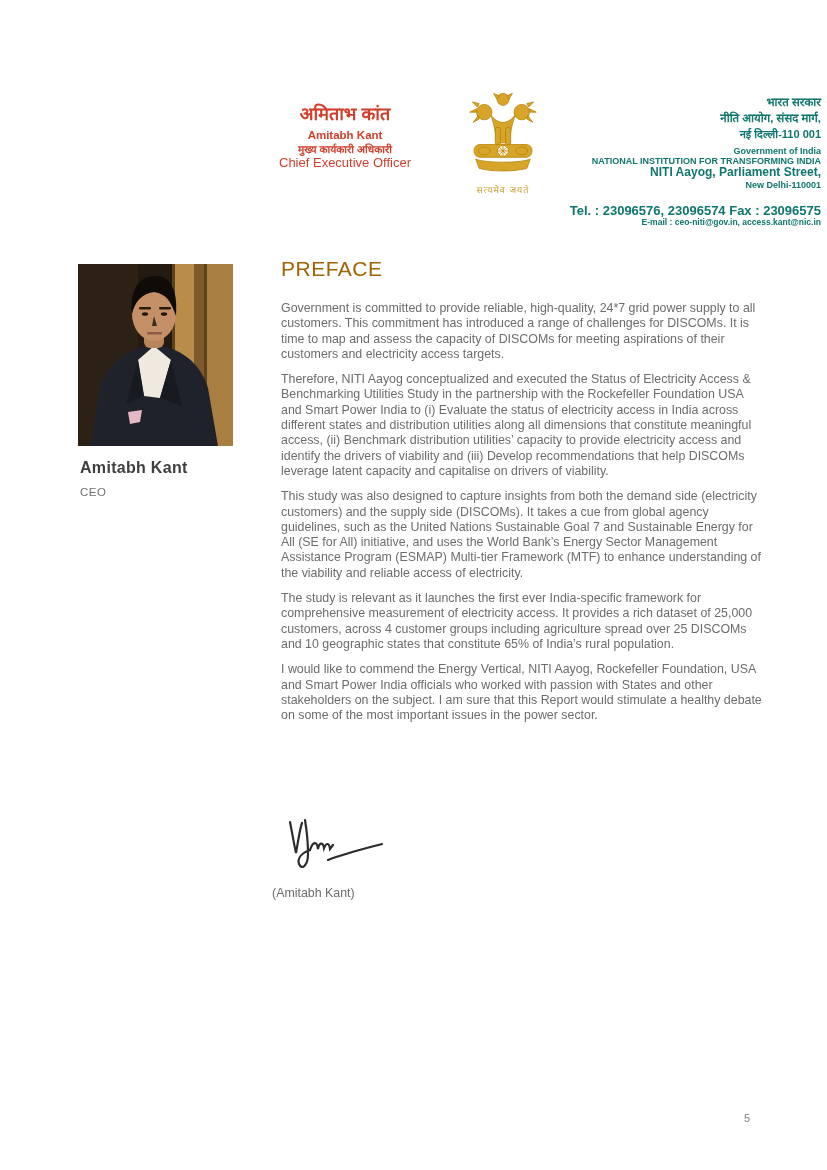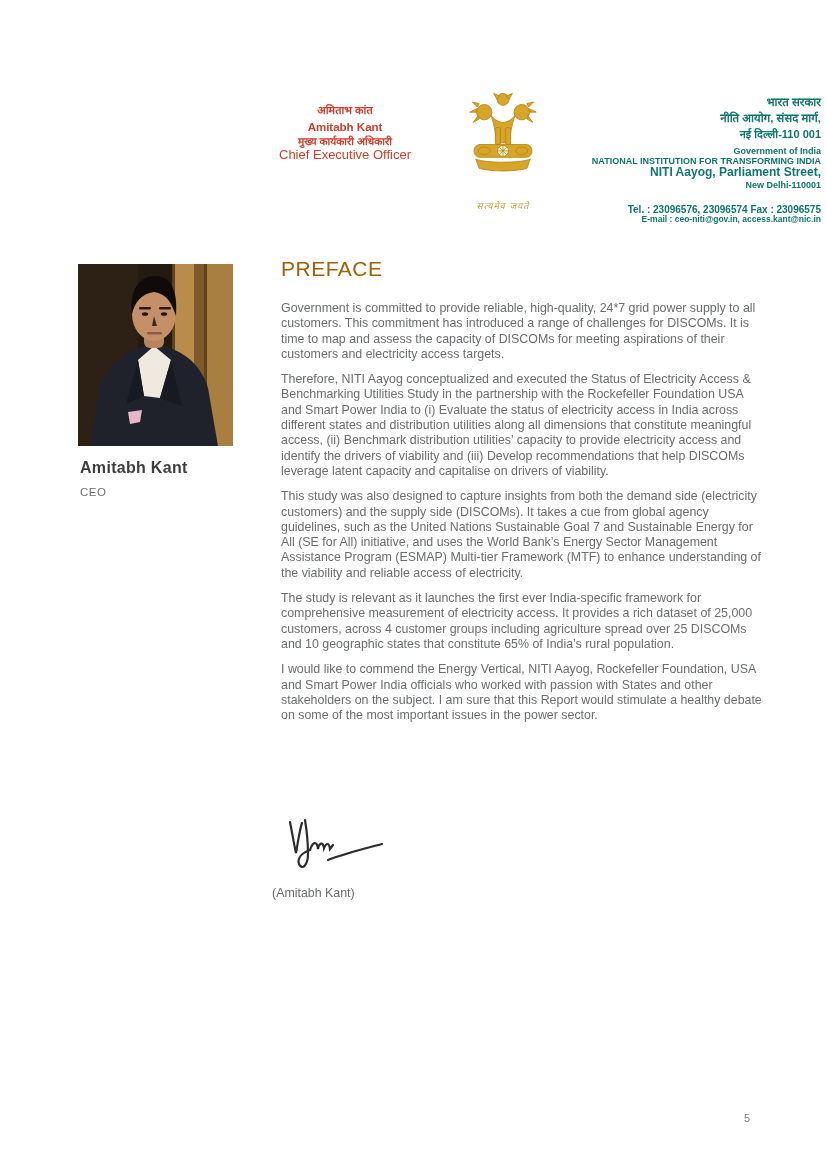--- a/index.html
+++ b/index.html
@@ -10,41 +10,41 @@
     width: 827px;
     height: 1170px;
     background: #ffffff;
     overflow: hidden;
   }
   
   .lh-left {
     position: absolute; left: 270px; top: 104px; width: 150px;
     text-align: center; color: #cf3f2b; line-height: 1.15;
   }
-  .lh-left .hi-name  { font-size: 11px; font-weight: bold; margin-bottom: 4px; }
+  .lh-left .hi-name  { font-size: 18px; font-weight: bold; margin-bottom: 4px; }
   .lh-left .en-name  { font-size: 11.5px; font-weight: bold; }
   .lh-left .hi-title { font-size: 10.5px; font-weight: bold; margin-top: 1px; }
   .lh-left .en-title { font-size: 13px; margin-top: 1px; }
 
   .emblem-wrap { position: absolute; left: 455px; top: 90px; width: 96px; text-align: center; }
   .emblem-wrap svg { display: block; margin: 0 auto; }
-  .emblem-motto { font-size: 9px; color: #c89a2e; margin-top: 17px; letter-spacing: 1px; font-style: italic; }
+  .emblem-motto { font-size: 9px; color: #c89a2e; margin-top: 1px; letter-spacing: 1px; }
 
   .lh-right {
     position: absolute; left: 555px; top: 96px; width: 266px;
     text-align: right; color: #0f766e; line-height: 1.12;
   }
   .lh-right .hi1 { font-size: 11.5px; font-weight: bold; margin-bottom: 3px; }
   .lh-right .hi2 { font-size: 11.5px; font-weight: bold; margin-bottom: 3px; }
   .lh-right .hi3 { font-size: 11px;  font-weight: bold; margin-bottom: 6px; }
   .lh-right .gov { font-size: 9px;   font-weight: bold; }
   .lh-right .org { font-size: 9px;   font-weight: bold; }
   .lh-right .ad1 { font-size: 12px;   font-weight: bold; }
   .lh-right .ad2 { font-size: 9px;   font-weight: bold; margin-bottom: 14px; }
-  .lh-right .tel { font-size: 10px; font-weight: bold; }
+  .lh-right .tel { font-size: 13px; font-weight: bold; }
   .lh-right .eml { font-size: 8.5px; font-weight: bold; }
 
   
   .photo {
     position: absolute; left: 78px; top: 264px; width: 155px; height: 182px;
     overflow: hidden;
   }
   .profile-name {
     position: absolute; left: 80px; top: 459px;
     font-size: 16px; font-weight: bold; color: #3e3e40; letter-spacing: 0.3px;

